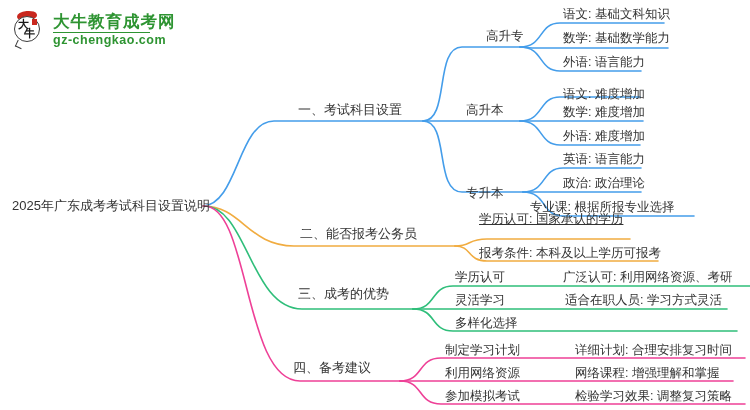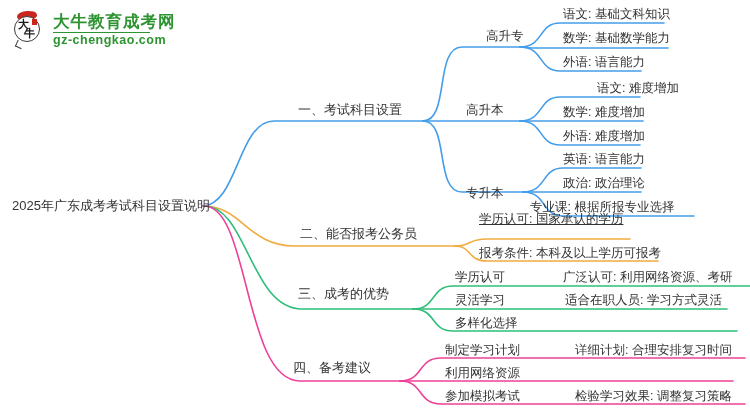--- a/index.html
+++ b/index.html
@@ -91,21 +91,21 @@
   <div class="n lg" style="left:12px;top:199px;">2025年广东成考考试科目设置说明</div>
 
   <div class="n lg" style="left:298px;top:103px;">一、考试科目设置</div>
   <div class="n" style="left:446px;top:29px;margin-left:40px;">高升专</div>
   <div class="n" style="left:466px;top:103px;">高升本</div>
   <div class="n" style="left:466px;top:175px;margin-top:11px;">专升本</div>
 
   <div class="n" style="left:563px;top:7px;text-align:right;">语文: 基础文科知识</div>
   <div class="n" style="left:563px;top:31px;">数学: 基础数学能力</div>
   <div class="n" style="left:563px;top:55px;">外语: 语言能力</div>
-  <div class="n" style="left:563px;top:81px;margin-left:34px;">语文: 难度增加</div>
+  <div class="n" style="left:563px;top:87px;">语文: 难度增加</div>
   <div class="n" style="left:563px;top:105px;">数学: 难度增加</div>
   <div class="n" style="left:563px;top:129px;">外语: 难度增加</div>
   <div class="n" style="left:563px;top:152px;">英语: 语言能力</div>
   <div class="n" style="left:563px;top:176px;">政治: 政治理论</div>
   <div class="n" style="left:530px;top:200px;">专业课: 根据所报专业选择</div>
 
   <div class="n lg" style="left:300px;top:227px;">二、能否报考公务员</div>
   <div class="n" style="left:479px;top:212px;text-decoration:underline;">学历认可: 国家承认的学历</div>
   <div class="n" style="left:479px;top:246px;">报考条件: 本科及以上学历可报考</div>
 
@@ -113,16 +113,17 @@
   <div class="n" style="left:455px;top:270px;">学历认可</div>
   <div class="n" style="left:563px;top:270px;">广泛认可: 利用网络资源、考研</div>
   <div class="n" style="left:455px;top:293px;">灵活学习</div>
   <div class="n" style="left:565px;top:293px;">适合在职人员: 学习方式灵活</div>
   <div class="n" style="left:455px;top:316px;">多样化选择</div>
 
   <div class="n lg" style="left:293px;top:361px;">四、备考建议</div>
   <div class="n" style="left:445px;top:343px;">制定学习计划</div>
   <div class="n" style="left:575px;top:343px;">详细计划: 合理安排复习时间</div>
   <div class="n" style="left:445px;top:366px;">利用网络资源</div>
+  <div class="n" style="left:575px;top:366px;">网络课程: 增强理解和掌握</div>
   <div class="n" style="left:445px;top:389px;font-family:Liberation Serif, serif;">参加模拟考试</div>
   <div class="n" style="left:575px;top:389px;">检验学习效果: 调整复习策略</div>
 
 </div>
 
 </body></html>

